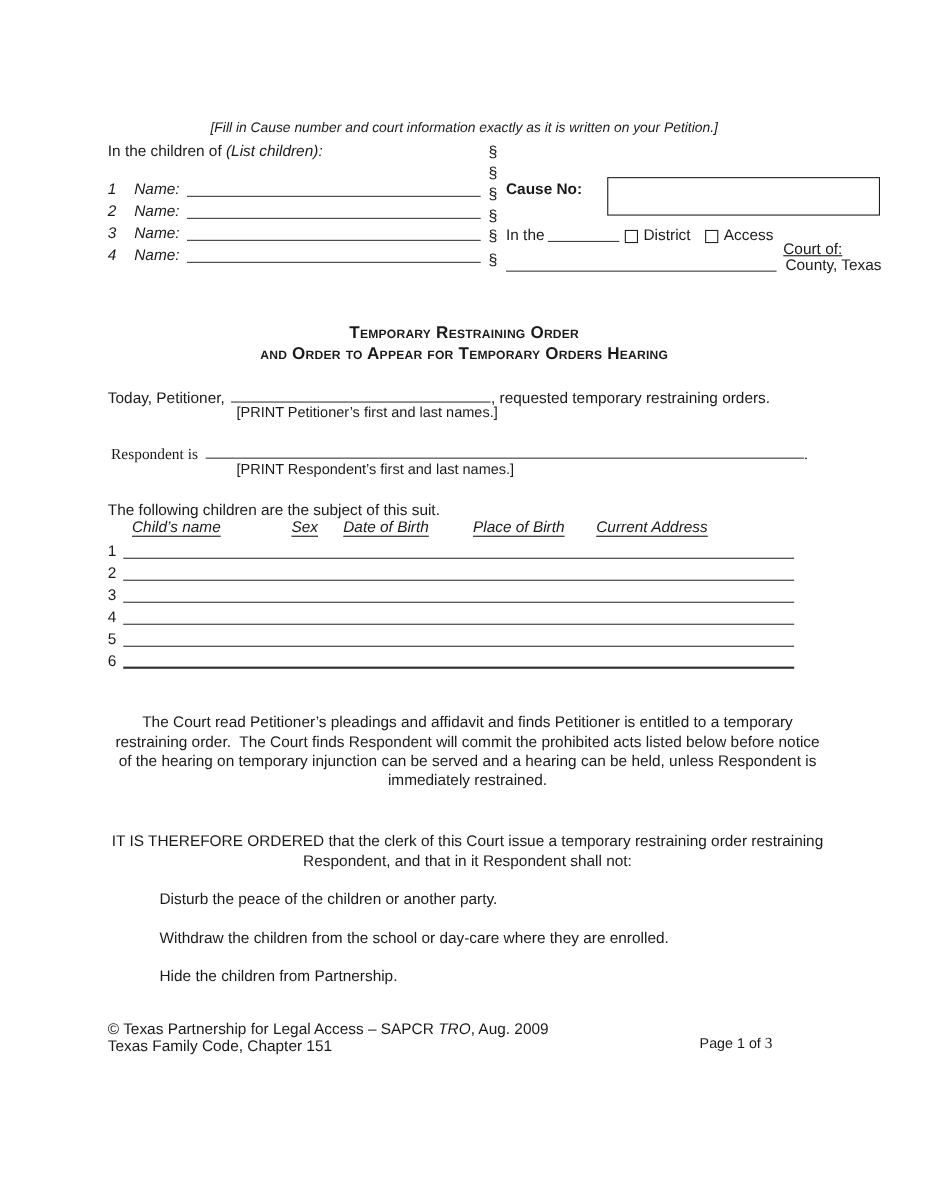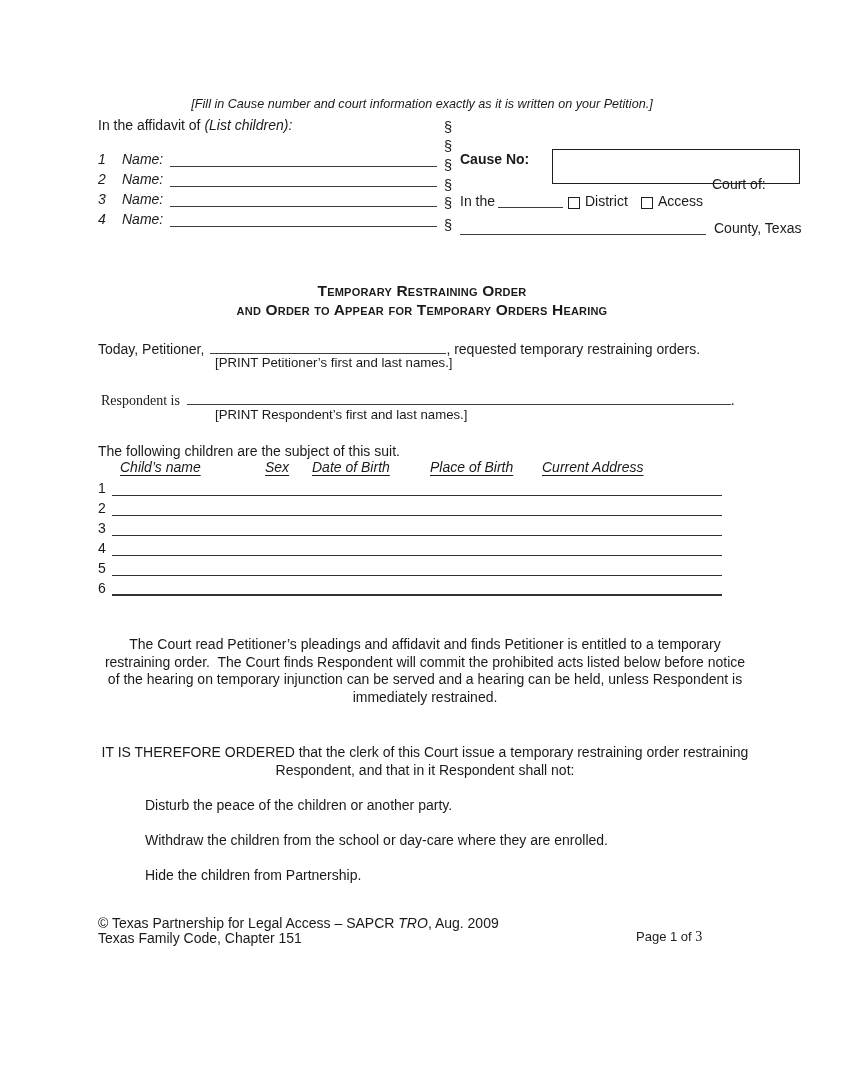--- a/index.html
+++ b/index.html
@@ -5,21 +5,21 @@
   html,body{margin:0;padding:0;background:#ffffff;}
   .page{
     position:relative;
     width:844px;height:1092px;
     background:#ffffff;
     font-family:"Liberation Sans",sans-serif;
     color:#1a1a1a;
     font-size:14px;
     overflow:hidden;
   }
-  .abs{position:absolute;}
+  .abs{position:absolute;margin-top:12px;}
   .italic{font-style:italic;}
   .center{left:0;width:844px;text-align:center;}
   .instruction{top:97px;font-style:italic;font-size:12.6px;}
   .interest{left:98px;top:117px;}
   
   .name-row{left:98px;width:339px;display:flex;align-items:flex-end;height:17px;font-style:italic;}
   .name-row .num{width:24px;flex:none;}
   .name-row .lbl{flex:none;margin-right:7px;}
   .name-row .blank{flex:1;border-bottom:1.3px solid #3c3c3c;height:15px;}
   
@@ -50,21 +50,21 @@
     font-size:37px;letter-spacing:0.8px;color:#242424;
   }
 </style>
 </head>
 <body>
 
 <div class="page">
 
   <div class="abs center instruction">[Fill in Cause number and court information exactly as it is written on your Petition.]</div>
 
-  <div class="abs interest"><span>In the affidavit of </span><span class="italic">(List children):</span></div>
+  <div class="abs interest"><span>In the children of </span><span class="italic">(List children):</span></div>
 
   <div class="abs name-row" style="top:150px;">
     <span class="num">1</span>
     <span class="lbl">Name:</span>
     <span class="blank"></span>
   </div>
   <div class="abs name-row" style="top:170px;">
     <span class="num">2</span>
     <span class="lbl">Name:</span>
     <span class="blank"></span>
@@ -89,21 +89,21 @@
 
   <div class="abs cause-label">Cause No:</div>
   <div class="abs cause-box"></div>
 
   <span class="abs" style="left:460px;top:193px;">In the</span>
   <div class="abs blankline" style="left:498px;top:193px;width:65px;"></div>
   <span class="abs checkbox" style="left:568px;top:197px;"></span>
   <span class="abs" style="left:585px;top:193px;">District</span>
   <span class="abs checkbox" style="left:641px;top:197px;"></span>
   <span class="abs" style="left:658px;top:193px;">Access</span>
-  <span class="abs" style="left:712px;top:176px;">Court of:</span>
+  <span class="abs" style="left:712px;top:206px;text-decoration:underline;">Court of:</span>
 
   <div class="abs blankline" style="left:460px;top:220px;width:246px;"></div>
   <span class="abs" style="left:714px;top:220px;">County, Texas</span>
 
   <div class="abs center title" style="top:282px;">Temporary Restraining Order</div>
   <div class="abs center title" style="top:301px;">and Order to Appear for Temporary Orders Hearing</div>
 
   <div class="abs" style="left:98px;top:339px;"><span>Today, Petitioner,</span><span class="iblank" style="width:236px;margin-left:6px;"></span><span>, requested temporary restraining orders.</span></div>
   <div class="abs printnote" style="left:215px;top:355px;">[PRINT Petitioner’s first and last names.]</div>
 

